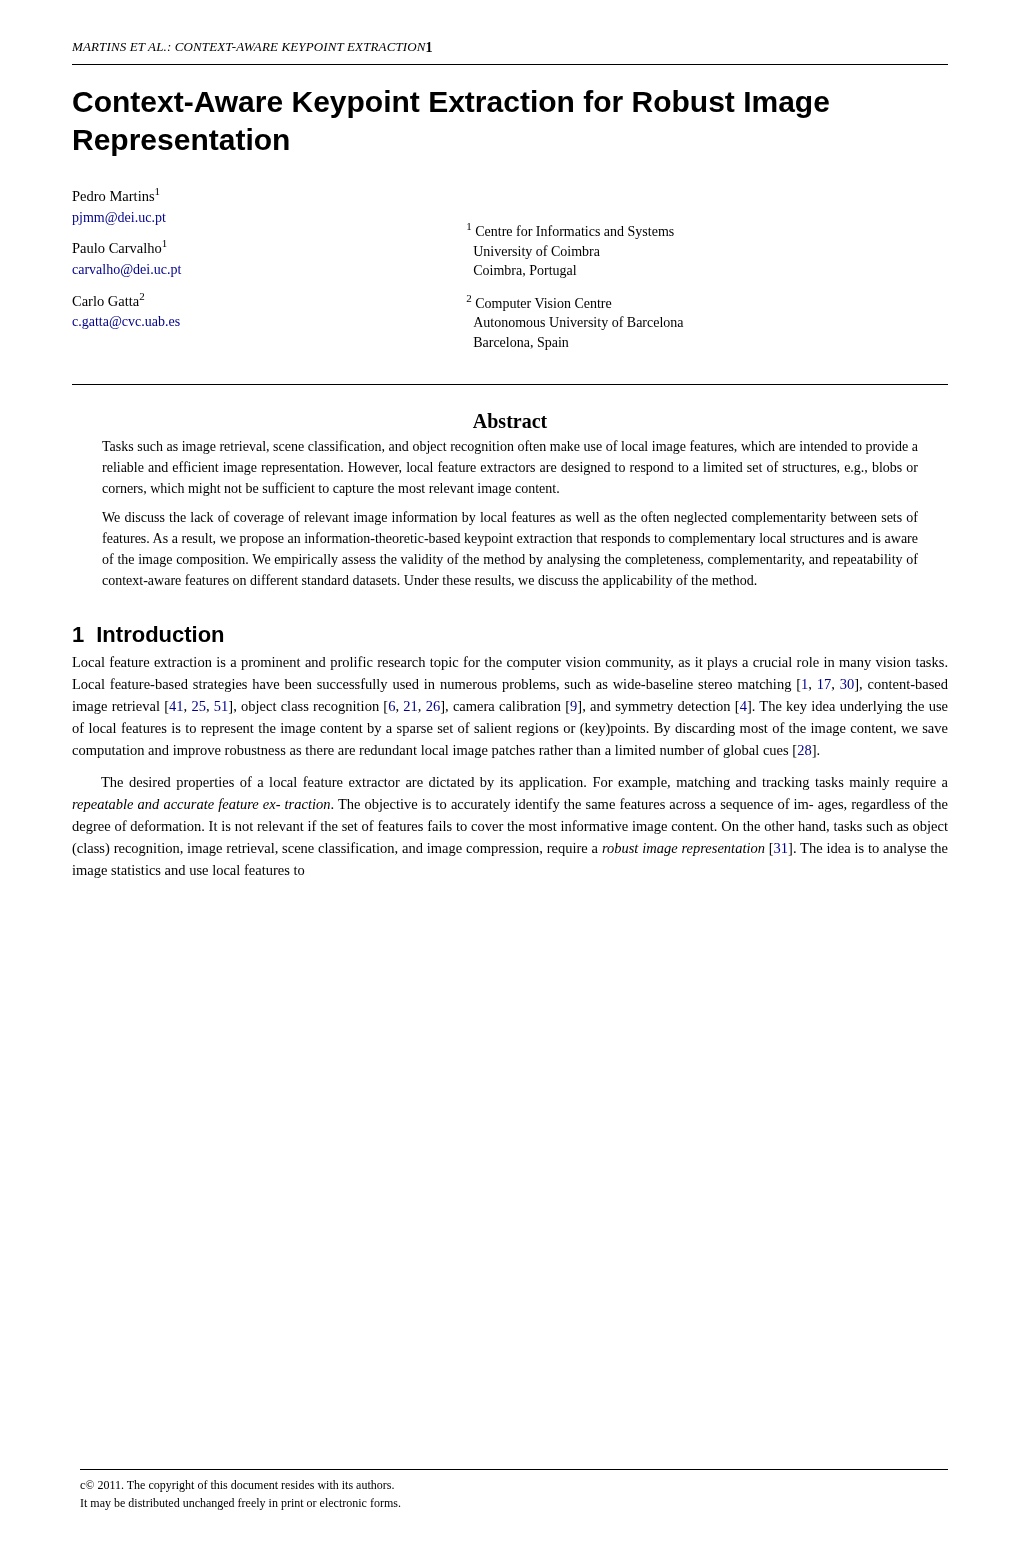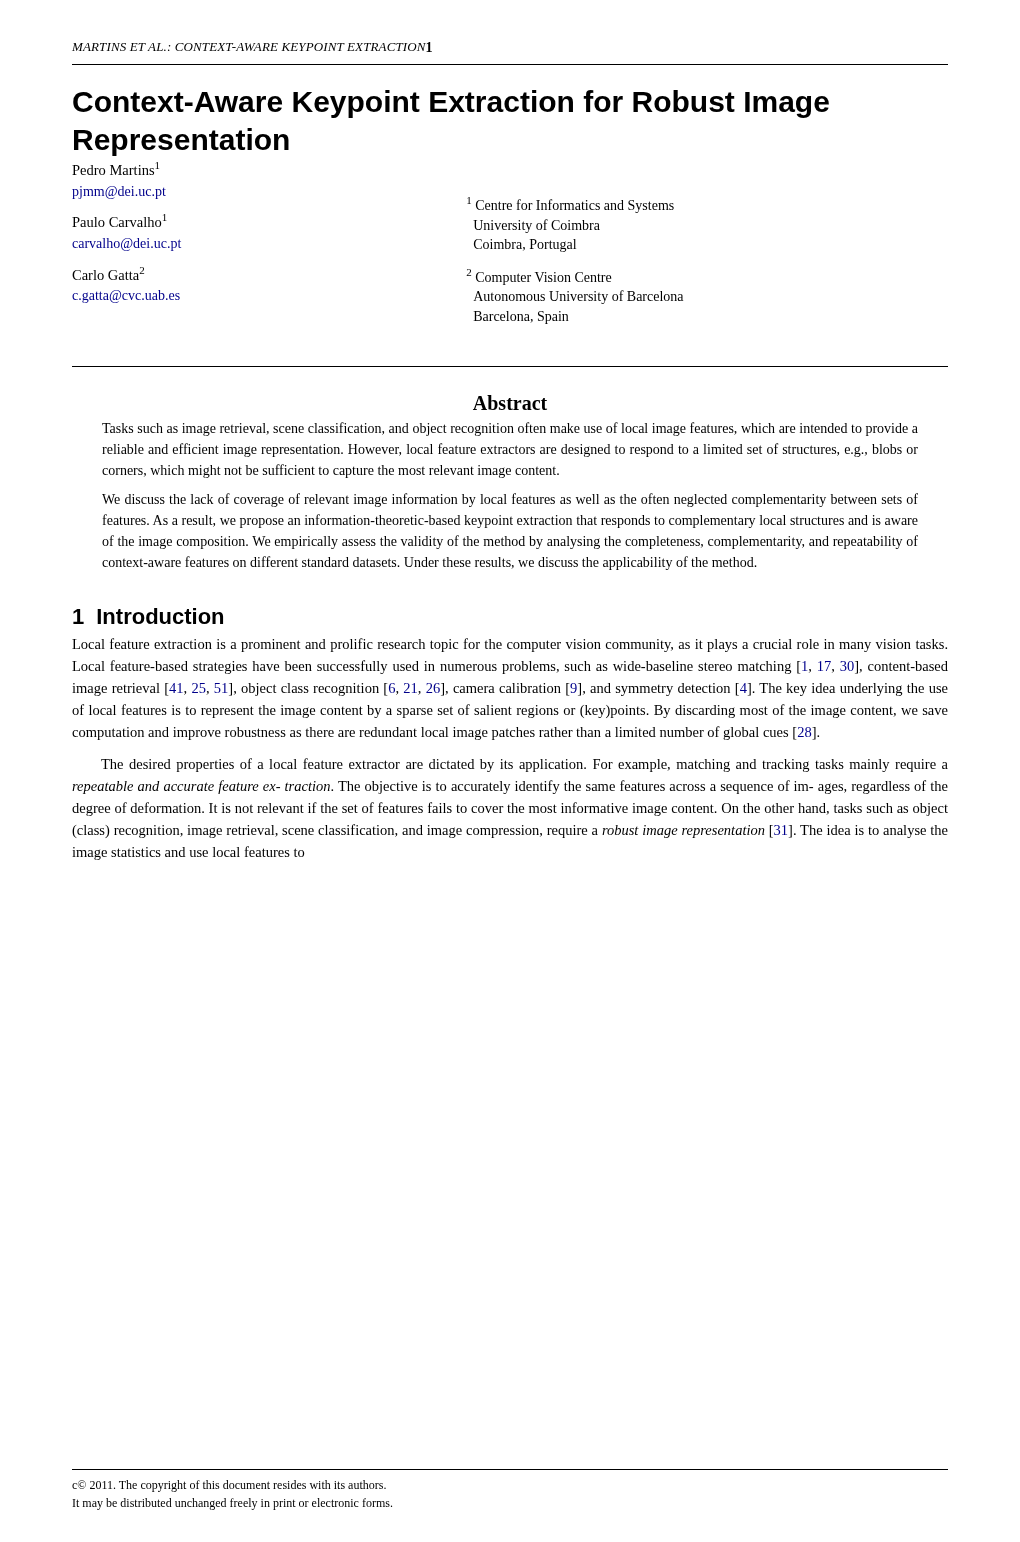--- a/index.html
+++ b/index.html
@@ -42,29 +42,30 @@
     .top-bar-right {
       font-size: 14px;
       font-weight: bold;
     }
 
     .paper-title {
       font-family: Arial, Helvetica, sans-serif;
       font-size: 30px;
       font-weight: bold;
       line-height: 1.25;
+      margin-bottom: 26px;
       margin-top: 10px;
     }
 
     .authors-affiliations {
       display: flex;
       gap: 0;
       margin-bottom: 22px;
       border-bottom: 1px solid #000;
-      padding-bottom: 30px;
+      padding-bottom: 22px;
     }
 
     .authors-col {
       width: 45%;
       padding-right: 20px;
     }
 
     .affiliations-col {
       width: 55%;
       margin-top: 35px;
@@ -149,21 +150,21 @@
       text-decoration: none;
     }
 
     .italic {
       font-style: italic;
     }
 
     .footer-bar {
       position: absolute;
       bottom: 30px;
-      left: 72px;
+      left: 80px;
       right: 72px;
       border-top: 1px solid #000;
       padding-top: 6px;
       font-size: 12px;
       line-height: 1.5;
       color: #000;
     }
   </style>
 </head>
 <body>

